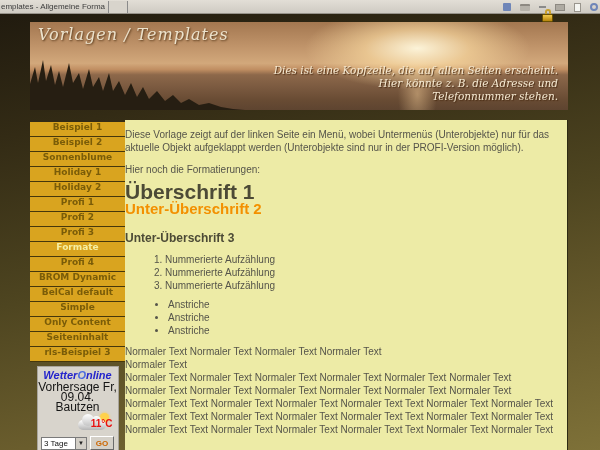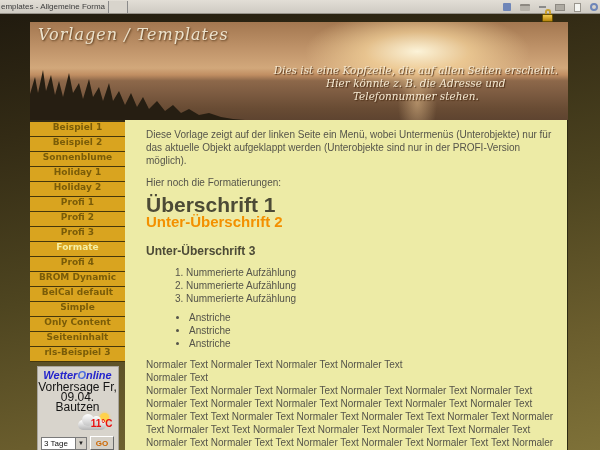--- a/index.html
+++ b/index.html
@@ -27,29 +27,29 @@
     background:linear-gradient(168deg,#211b0f 0%, #332b15 22%, #4e4520 52%, #6a5d2d 78%, #7e7138 100%); }
 
   
   .lock { position:absolute; left:542px; top:9px; width:11px; z-index:6; }
   .lock-shackle { margin:0 auto; width:6px; height:5px; border:2px solid #c9a02c; border-bottom:none; border-radius:4px 4px 0 0; }
   .lock-body { width:11px; height:8px; background:linear-gradient(#f2ca4e,#b8860b); border:1px solid #6b5200; border-radius:1px; }
 
   
   .page { position:absolute; left:30px; top:8px; width:538px; height:428px; }
 
-  .header { position:relative; width:538px; height:98px; overflow:hidden;
+  .header { position:relative; width:538px; height:88px; overflow:hidden;
     background:
       radial-gradient(ellipse 150px 55px at 72% 30%, rgba(255,248,222,0.95) 0%, rgba(255,224,165,0.60) 35%, rgba(240,180,120,0) 75%),
       radial-gradient(ellipse 28px 60px at 72% 82%, rgba(255,215,160,0.45) 0%, rgba(255,215,160,0) 70%),
       linear-gradient(to bottom,#a37750 0%, #c0946a 28%, #d2a87b 47%, #c08e62 54%, #8d684a 60%, #7b5a40 74%, #694c34 88%, #5e4430 100%);
   }
   .site-title { position:absolute; left:8px; top:3px; font-family:"DejaVu Serif",serif; font-style:italic;
     font-size:16px; letter-spacing:1px; color:#ece2cc; text-shadow:1px 1px 2px rgba(80,50,20,0.9); }
-  .tagline { position:absolute; right:10px; top:42px; text-align:center; font-family:"DejaVu Serif",serif;
+  .tagline { position:absolute; right:10px; top:42px; text-align:right; font-family:"DejaVu Serif",serif;
     font-style:italic; font-size:10.5px; line-height:13px; color:#f5e9d2; text-shadow:1px 1px 1px rgba(70,40,15,0.9); }
   .grass { position:absolute; left:0; bottom:0; }
 
   .body-row { position:absolute; top:98px; left:0; width:538px; height:330px; display:flex; }
 
   
   .sidebar { width:95px; flex:0 0 95px; }
   .menu { list-style:none; margin-top:2px; }
   .menu li { height:15px; line-height:15px; background:#d9a41f; border-bottom:1px solid #46370b;
     font:bold 9px "DejaVu Sans",sans-serif; color:#7a5c08; text-align:center; cursor:pointer; }
@@ -75,21 +75,21 @@
   .wo-select { display:inline-flex; align-items:center; width:46px; height:13px; background:#fff;
     border:1px solid #7a7a7a; font-size:8px; color:#111; cursor:pointer; }
   .wo-select .val { flex:1; text-align:left; padding-left:2px; line-height:11px; }
   .dd-btn { width:11px; height:11px; background:#d4d0c8; border-left:1px solid #7a7a7a;
     font-size:6px; line-height:11px; text-align:center; color:#222; }
   .wo-go { width:24px; height:14px; background:#d4d0c8; border:1px solid; border-color:#ffffff #6a6a6a #6a6a6a #ffffff;
     font:bold 8px "Liberation Sans",sans-serif; color:#cc6600; cursor:pointer; }
 
   
   .content { flex:1; background:#edeba6; border-right:1px solid #2e2a12;
-    padding:8px 12px 0 21px; color:#55544a; font-size:10px; line-height:13px; overflow:hidden; }
+    padding:8px 12px 0 0; color:#55544a; font-size:10px; line-height:13px; overflow:hidden; }
   .content p.small { margin:0; }
   .content p.gap { margin-top:9px; }
   .content h1 { font-size:21px; color:#4c4a36; margin-top:9px; }
   .content h2 { font-size:15px; color:#f39000; margin-top:4px; }
   .content h3 { font-size:12px; color:#4c4a36; margin-top:17px; }
   .content ol { margin:9px 0 8px; padding-left:40px; line-height:11px; }
   .content ol li, .content ul li { margin-bottom:2px; }
   .content ul { margin:8px 0 0; padding-left:43px; list-style:disc; line-height:11px; }
   .content .normal-block { margin-top:9px; }
   .content .normal-para { margin-top:12px; }

